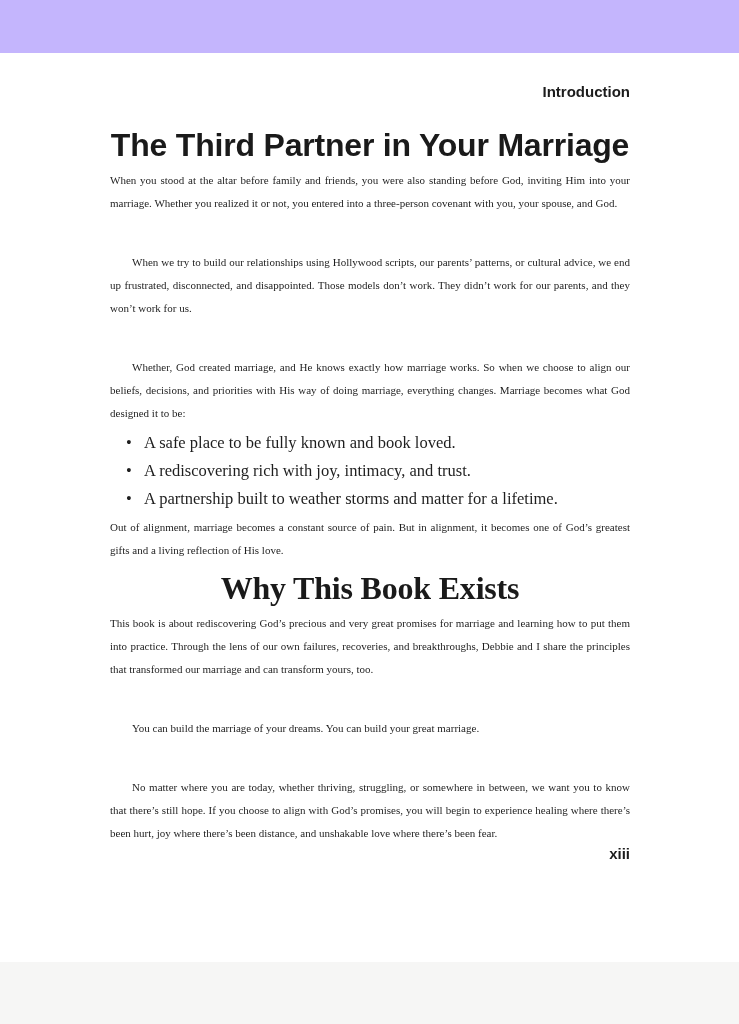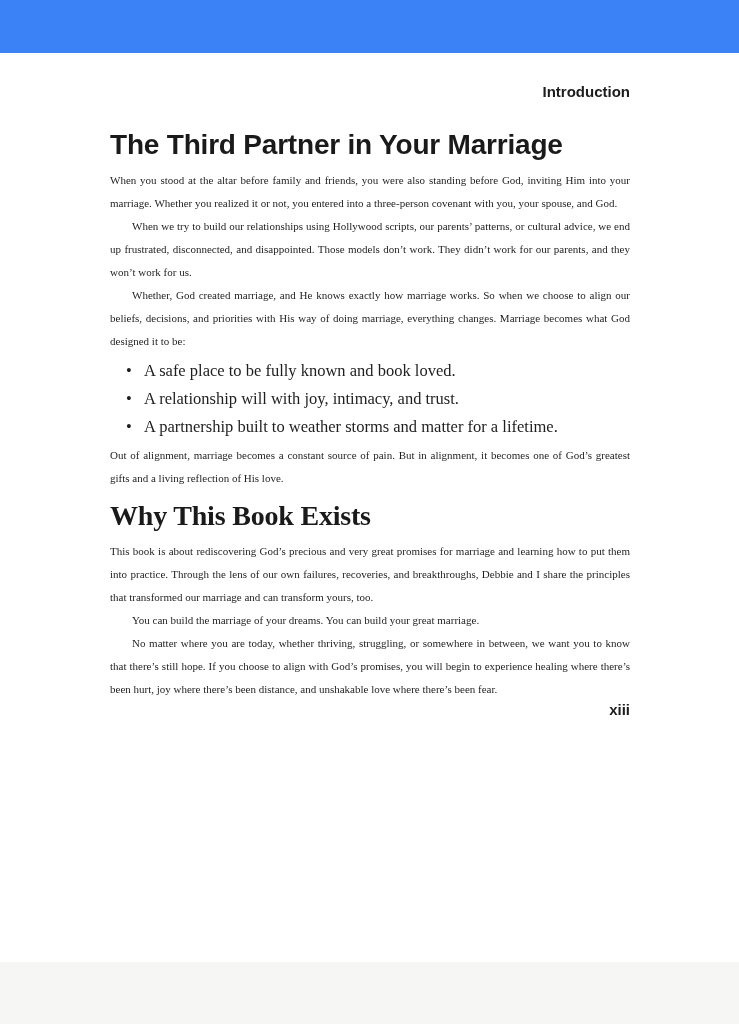--- a/index.html
+++ b/index.html
@@ -7,21 +7,21 @@
     padding: 0;
     width: 739px;
     height: 1024px;
     overflow: hidden;
     background: #f6f6f5;
   }
   .stage {
     position: relative;
     width: 739px;
     height: 916px;
-    background: #3b82f6;
+    background: #c4b5fd;
   }
   .book-page {
     position: absolute;
     top: 53px;
     left: 0;
     width: 739px;
     height: 909px;
     background: #ffffff;
     box-sizing: border-box;
     padding: 30px 109px 0 110px;
@@ -31,40 +31,42 @@
     font-family: "Liberation Sans", sans-serif;
     font-weight: bold;
     font-size: 15px;
     line-height: 18px;
     text-align: right;
     color: #1c1c1c;
   }
   h1.section-heading {
     font-family: "Liberation Sans", sans-serif;
     font-weight: bold;
-    font-size: 28px;
+    font-size: 32px;
     line-height: 28px;
     letter-spacing: -0.2px;
     color: #1a1a1a;
     margin: 30px 0 10px 0;
+    text-align: center;
   }
   h1.second {
     margin-top: 12px;
     font-family: Liberation Serif, serif;
   }
   p.body-par {
     font-family: "Liberation Serif", serif;
     font-size: 11px;
     line-height: 23px;
     text-align: justify;
     margin: 0;
     color: #1e1e1e;
   }
   p.indent {
     text-indent: 22px;
+    margin-top: 36px;
   }
   ul.bullet-list {
     list-style: none;
     margin: 6px 0 6px 0;
     padding: 0 0 0 16px;
   }
   ul.bullet-list li {
     display: flex;
     font-family: "Liberation Serif", serif;
     font-size: 16.5px;
@@ -104,21 +106,21 @@
 
     <p class="body-par indent">Whether, God created marriage, and He knows exactly how marriage works. So when we choose to align our beliefs, decisions, and priorities with His way of doing marriage, everything changes. Marriage becomes what God designed it to be:</p>
 
     <ul class="bullet-list">
       <li>
         <span class="bullet">•</span>
         <span>A safe place to be fully known and book loved.</span>
       </li>
       <li>
         <span class="bullet">•</span>
-        <span>A relationship will with joy, intimacy, and trust.</span>
+        <span>A rediscovering rich with joy, intimacy, and trust.</span>
       </li>
       <li>
         <span class="bullet">•</span>
         <span>A partnership built to weather storms and matter for a lifetime.</span>
       </li>
     </ul>
 
     <p class="body-par">Out of alignment, marriage becomes a constant source of pain. But in alignment, it becomes one of God’s greatest gifts and a living reflection of His love.</p>
 
     <h1 class="section-heading second">Why This Book Exists</h1>

